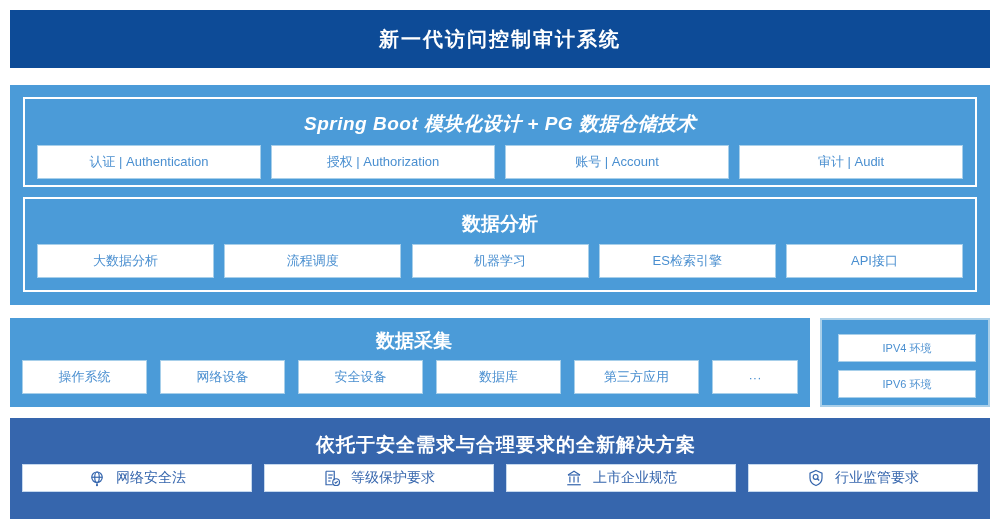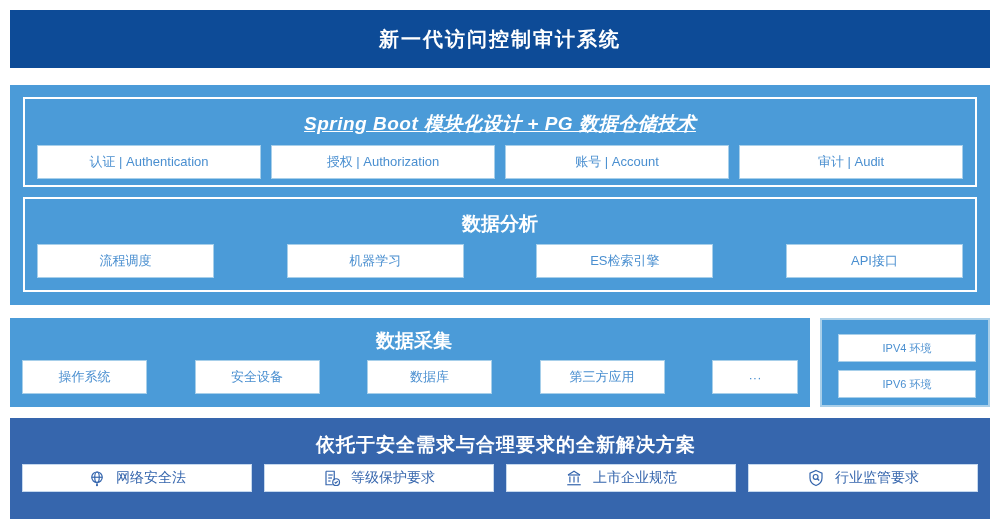--- a/index.html
+++ b/index.html
@@ -71,21 +71,21 @@
 
   .box-title {
     position: absolute;
     left: 0;
     right: 0;
     text-align: center;
     color: #ffffff;
     font-size: 19px;
     font-weight: bold;
   }
-  .box-title.italic { font-style: italic; letter-spacing: 0.5px; text-decoration: underline; }
+  .box-title.italic { font-style: italic; letter-spacing: 0.5px; }
 
   .card-row {
     position: absolute;
     left: 0;
     right: 0;
     display: flex;
     justify-content: space-between;
     padding: 0 12px;
     box-sizing: border-box;
   }
@@ -202,32 +202,34 @@
         <div class="card" style="width:224px;">认证 | Authentication</div>
         <div class="card" style="width:224px;">授权 | Authorization</div>
         <div class="card" style="width:224px;">账号 | Account</div>
         <div class="card" style="width:224px;">审计 | Audit</div>
       </div>
     </div>
 
     <div class="inner-box inner-2">
       <div class="box-title" style="top:12px;">数据分析</div>
       <div class="card-row" style="top:45px;">
+        <div class="card" style="width:177px;">大数据分析</div>
         <div class="card" style="width:177px;">流程调度</div>
         <div class="card" style="width:177px;">机器学习</div>
         <div class="card" style="width:177px;">ES检索引擎</div>
         <div class="card" style="width:177px;">API接口</div>
       </div>
     </div>
   </div>
 
   <div class="panel-lite sec-collect">
     <div class="box-title" style="top:10px;padding-left:8px;">数据采集</div>
     <div class="card-row" style="top:42px;">
       <div class="card" style="width:125px;">操作系统</div>
+      <div class="card" style="width:125px;">网络设备</div>
       <div class="card" style="width:125px;">安全设备</div>
       <div class="card" style="width:125px;">数据库</div>
       <div class="card" style="width:125px;">第三方应用</div>
       <div class="card" style="width:86px;">···</div>
     </div>
   </div>
 
   <div class="panel-lite sec-ipv">
     <div class="ipv-card ipv-1">IPV4 环境</div>
     <div class="ipv-card ipv-2">IPV6 环境</div>

